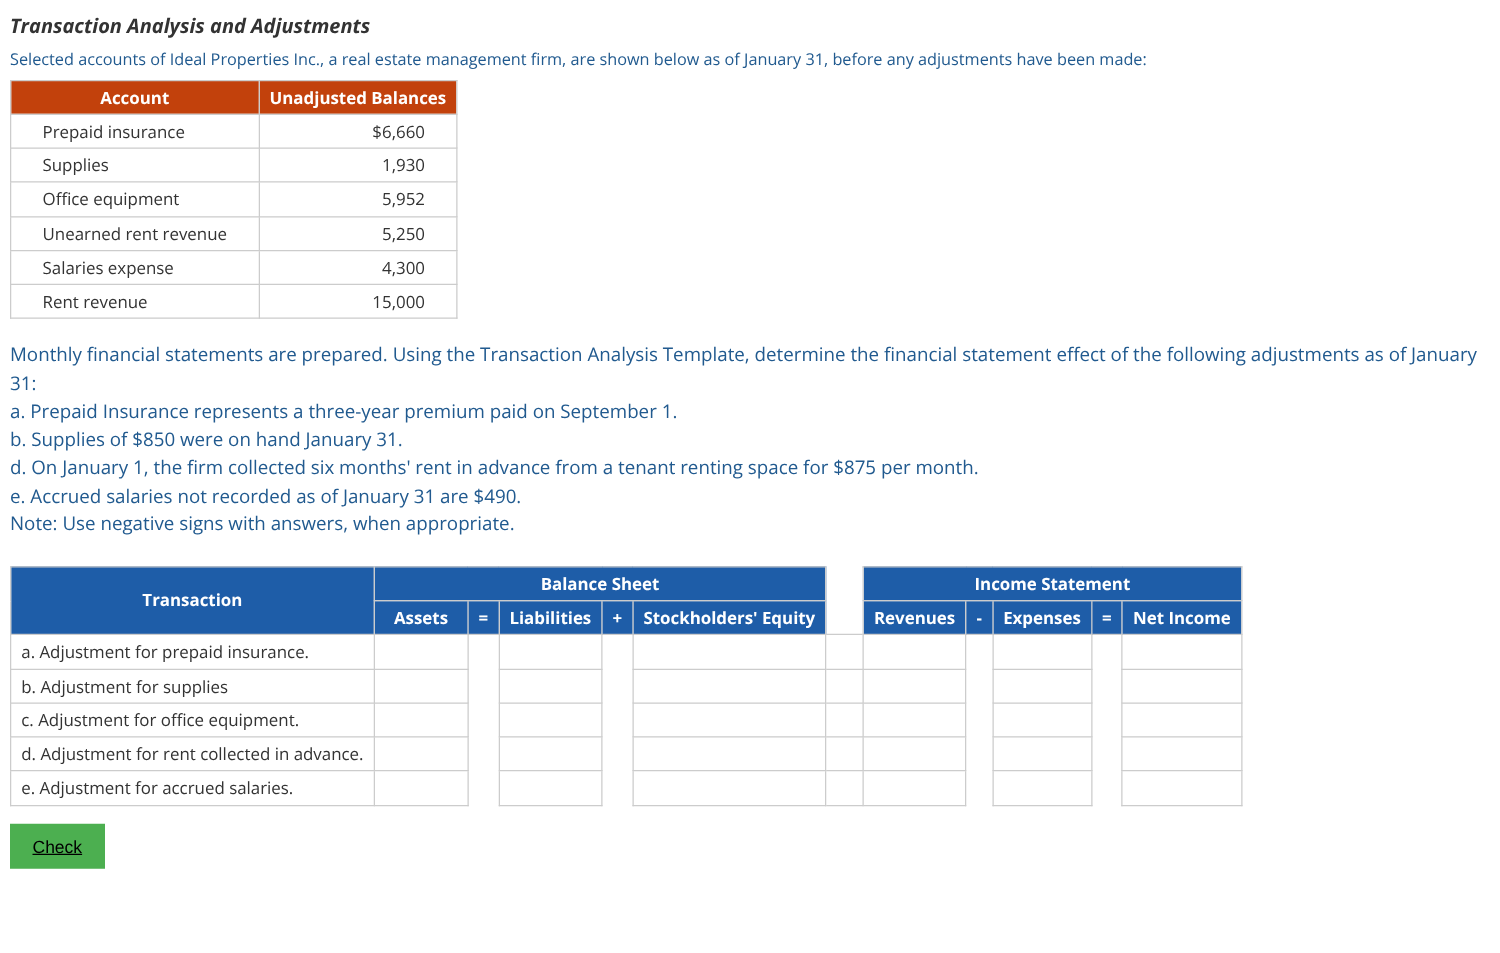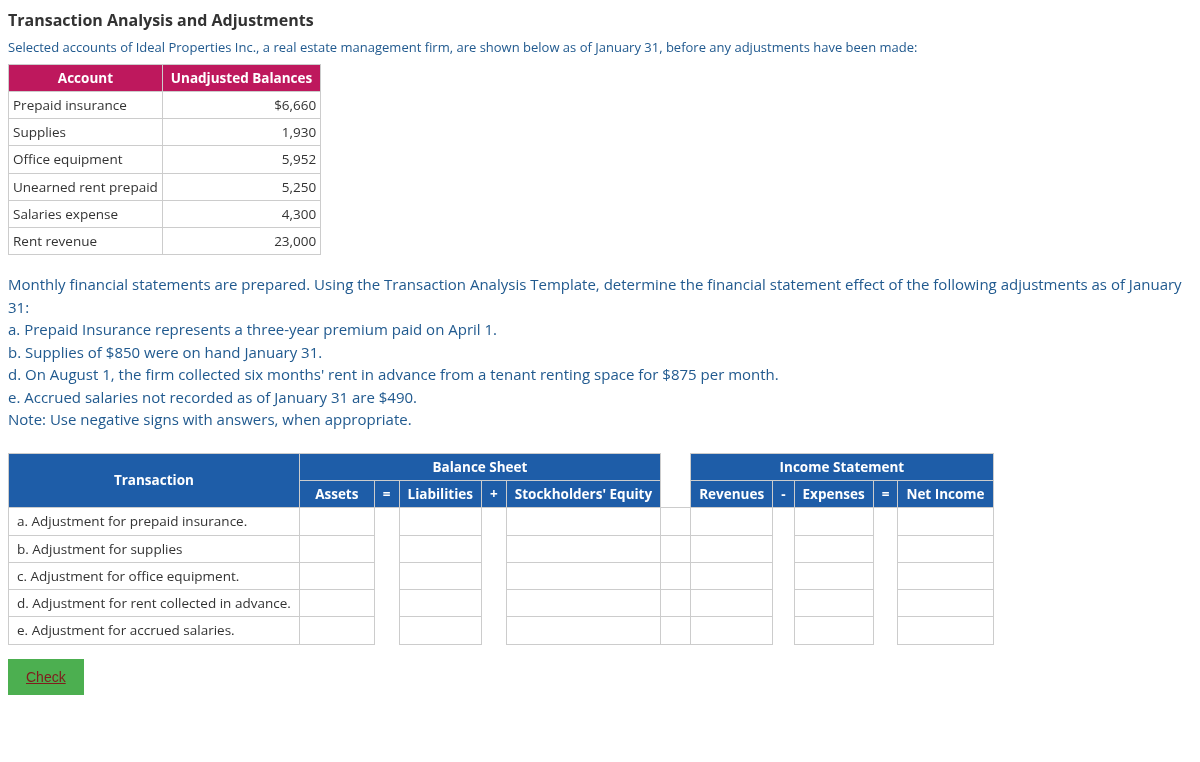--- a/index.html
+++ b/index.html
@@ -9,43 +9,44 @@
     padding: 8px;
     color: #333;
     font-size: 15px;
     line-height: 1.5;
   }
   .title {
     font-weight: 700;
     color: #333;
     font-size: 16px;
     margin-bottom: 6px;
+    font-style: italic;
   }
   .intro {
     color: #215a8f;
     font-size: 13px;
     margin-bottom: 6px;
   }
   .acct-table {
     border-collapse: collapse;
     font-size: 13.5px;
     margin-bottom: 18px;
   }
   .acct-table th {
-    background: #be185d;
+    background: #c2410c;
     color: #fff;
     font-weight: 700;
     border: 1px solid #ccc;
     padding: 3px 8px;
     text-align: center;
     vertical-align: bottom;
   }
   .acct-table td {
     border: 1px solid #ccc;
-    padding: 3px 4px;
+    padding: 3px 25px;
   }
   .acct-table td.num { text-align: right; }
   .acct-table td.name { text-align: left; }
 
   .problem-text {
     color: #215a8f;
     font-size: 15px;
     margin-bottom: 22px;
   }
   .problem-text div { margin: 0; }
@@ -89,21 +90,21 @@
     border: none;
     background: transparent;
   }
   .adj-table th.hdr-sep {
     border: none;
     background: transparent;
   }
 
   .check-btn {
     background: #4caf50;
-    color: #7f1d1d;
+    color: #000000;
     border: none;
     padding: 10px 18px;
     font-size: 14px;
     text-decoration: underline;
     cursor: pointer;
   }
   input.cell-input {
     width: 58px;
     border: none;
     outline: none;
@@ -132,39 +133,39 @@
       </tr>
     <tr>
         <td class="name">Supplies</td>
         <td class="num">1,930</td>
       </tr>
     <tr>
         <td class="name">Office equipment</td>
         <td class="num">5,952</td>
       </tr>
     <tr>
-        <td class="name">Unearned rent prepaid</td>
+        <td class="name">Unearned rent revenue</td>
         <td class="num">5,250</td>
       </tr>
     <tr>
         <td class="name">Salaries expense</td>
         <td class="num">4,300</td>
       </tr>
     <tr>
         <td class="name">Rent revenue</td>
-        <td class="num">23,000</td>
+        <td class="num">15,000</td>
       </tr>
   </tbody>
 </table>
 
 <div class="problem-text">
   <div>Monthly financial statements are prepared. Using the Transaction Analysis Template, determine the financial statement effect of the following adjustments as of January 31:</div>
-  <div>a. Prepaid Insurance represents a three-year premium paid on April 1.</div>
+  <div>a. Prepaid Insurance represents a three-year premium paid on September 1.</div>
   <div>b. Supplies of $850 were on hand January 31.</div>
-  <div>d. On August 1, the firm collected six months' rent in advance from a tenant renting space for $875 per month.</div>
+  <div>d. On January 1, the firm collected six months' rent in advance from a tenant renting space for $875 per month.</div>
   <div>e. Accrued salaries not recorded as of January 31 are $490.</div>
   <div>Note: Use negative signs with answers, when appropriate.</div>
 </div>
 
 <table class="adj-table">
   <thead>
     <tr>
       <th rowspan="2">Transaction</th>
       <th colspan="5">Balance Sheet</th>
       <th class="hdr-sep"></th>

